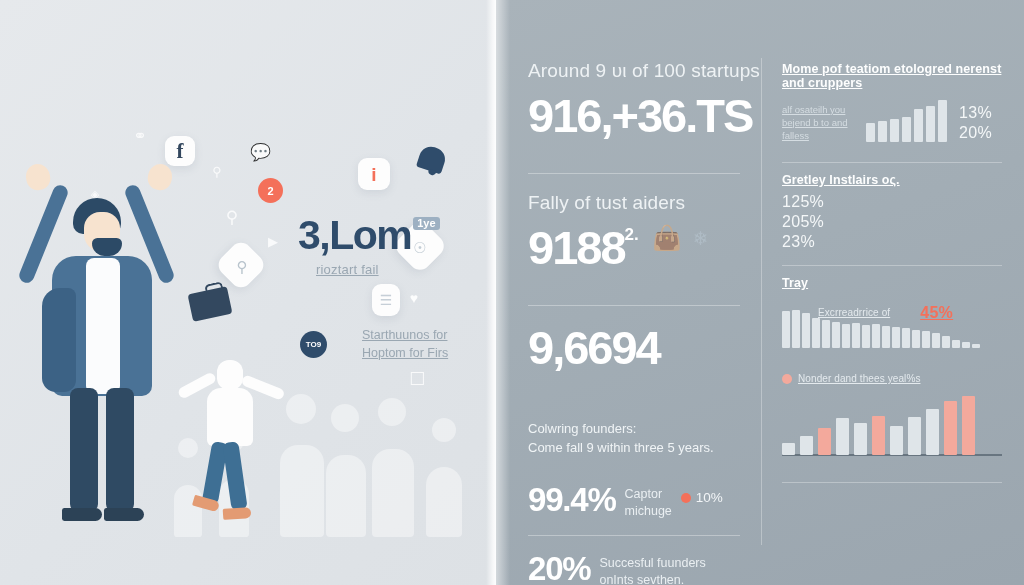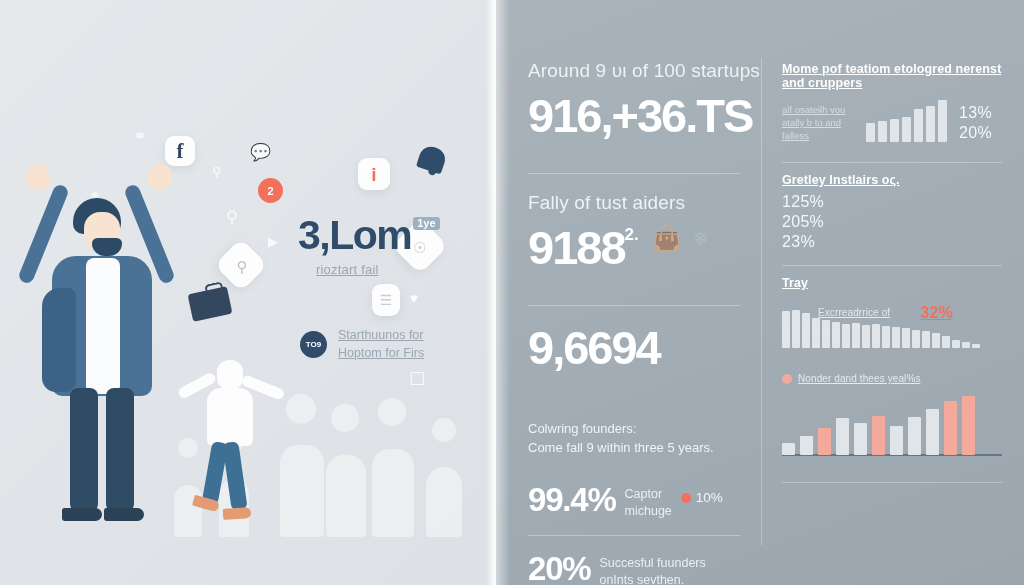--- a/index.html
+++ b/index.html
@@ -73,21 +73,21 @@
     border-radius:3px;padding:1px 4px;margin-left:2px;margin-top:2px;letter-spacing:0;
   }
   #left-stat .sublabel{
     font-size:13px;color:#9aa7b2;margin-top:6px;margin-left:18px;letter-spacing:.2px;
   }
   #left-note{position:absolute;left:300px;top:327px;display:flex;align-items:center;gap:11px;}
   #left-note .dot{
     width:27px;height:27px;border-radius:50%;background:#2f4c6b;color:#fff;
     font-size:8px;font-weight:700;display:flex;align-items:center;justify-content:center;
   }
-  #left-note .txt{font-size:12.5px;line-height:1.42;color:#9aa7b2;}
+  #left-note .txt{font-size:12.5px;line-height:1.42;color:#9aa7b2;margin-left:24px;}
 
   
   #right-panel{
     position:relative;flex:1;height:585px;
     background:linear-gradient(160deg,#a9b3ba 0%,#a2adb5 45%,#9ba6af 100%);
     display:flex;
   }
   #right-panel::before{
     content:"";position:absolute;left:0;top:0;width:14px;height:585px;
     background:linear-gradient(90deg,rgba(255,255,255,.55),rgba(255,255,255,0));
@@ -313,21 +313,21 @@
       </div>
     </div>
 
     <div id="v-rule"></div>
 
     <div id="chart-col">
 
       <div class="chart-block">
         <div class="chart-title blurtext">Mome pof teatiom etologred nerenst and cruppers</div>
         <div class="flex-row" style="margin-top:6px;">
-          <div class="chart-sub-dim blurtext" style="width:72px;">alf osateilh you atally b to and falless</div>
+          <div class="chart-sub-dim blurtext" style="width:72px;">alf osateilh you bejend b to and falless</div>
           <div class="bars">
               <div class="bar" style="height: 19.32px; width: 9px; background: rgb(223, 229, 233);"></div>
               <div class="bar" style="height: 21.16px; width: 9px; background: rgb(223, 229, 233);"></div>
               <div class="bar" style="height: 23px; width: 9px; background: rgb(223, 229, 233);"></div>
               <div class="bar" style="height: 25.3px; width: 9px; background: rgb(223, 229, 233);"></div>
               <div class="bar" style="height: 33.12px; width: 9px; background: rgb(223, 229, 233);"></div>
               <div class="bar" style="height: 35.88px; width: 9px; background: rgb(223, 229, 233);"></div>
               <div class="bar" style="height: 42.32px; width: 9px; background: rgb(223, 229, 233);"></div>
             </div>
           <div class="pct-stack">
@@ -348,21 +348,21 @@
           </div>
         </div>
       </div>
       <div class="chart-rule" style="margin-top:4px;"></div>
 
       <div class="chart-block">
         <div class="chart-title blurtext">Tray</div>
         <div style="position:relative;">
           <div style="position:absolute;left:36px;top:-2px;display:flex;align-items:center;gap:30px;">
             <span class="chart-sub blurtext">Excrreadrrice of</span>
-            <span class="pct-coral blurtext">32%</span>
+            <span class="pct-coral blurtext">45%</span>
           </div>
           <div class="bars" style="height:42px;margin-top:16px;gap:2px;">
               <div class="bar" style="height: 36.96px; width: 8px; background: rgb(223, 229, 233);"></div>
               <div class="bar" style="height: 37.8px; width: 8px; background: rgb(223, 229, 233);"></div>
               <div class="bar" style="height: 35.28px; width: 8px; background: rgb(223, 229, 233);"></div>
               <div class="bar" style="height: 30.24px; width: 8px; background: rgb(223, 229, 233);"></div>
               <div class="bar" style="height: 27.72px; width: 8px; background: rgb(223, 229, 233);"></div>
               <div class="bar" style="height: 26.04px; width: 8px; background: rgb(223, 229, 233);"></div>
               <div class="bar" style="height: 24.36px; width: 8px; background: rgb(223, 229, 233);"></div>
               <div class="bar" style="height: 25.2px; width: 8px; background: rgb(223, 229, 233);"></div>

